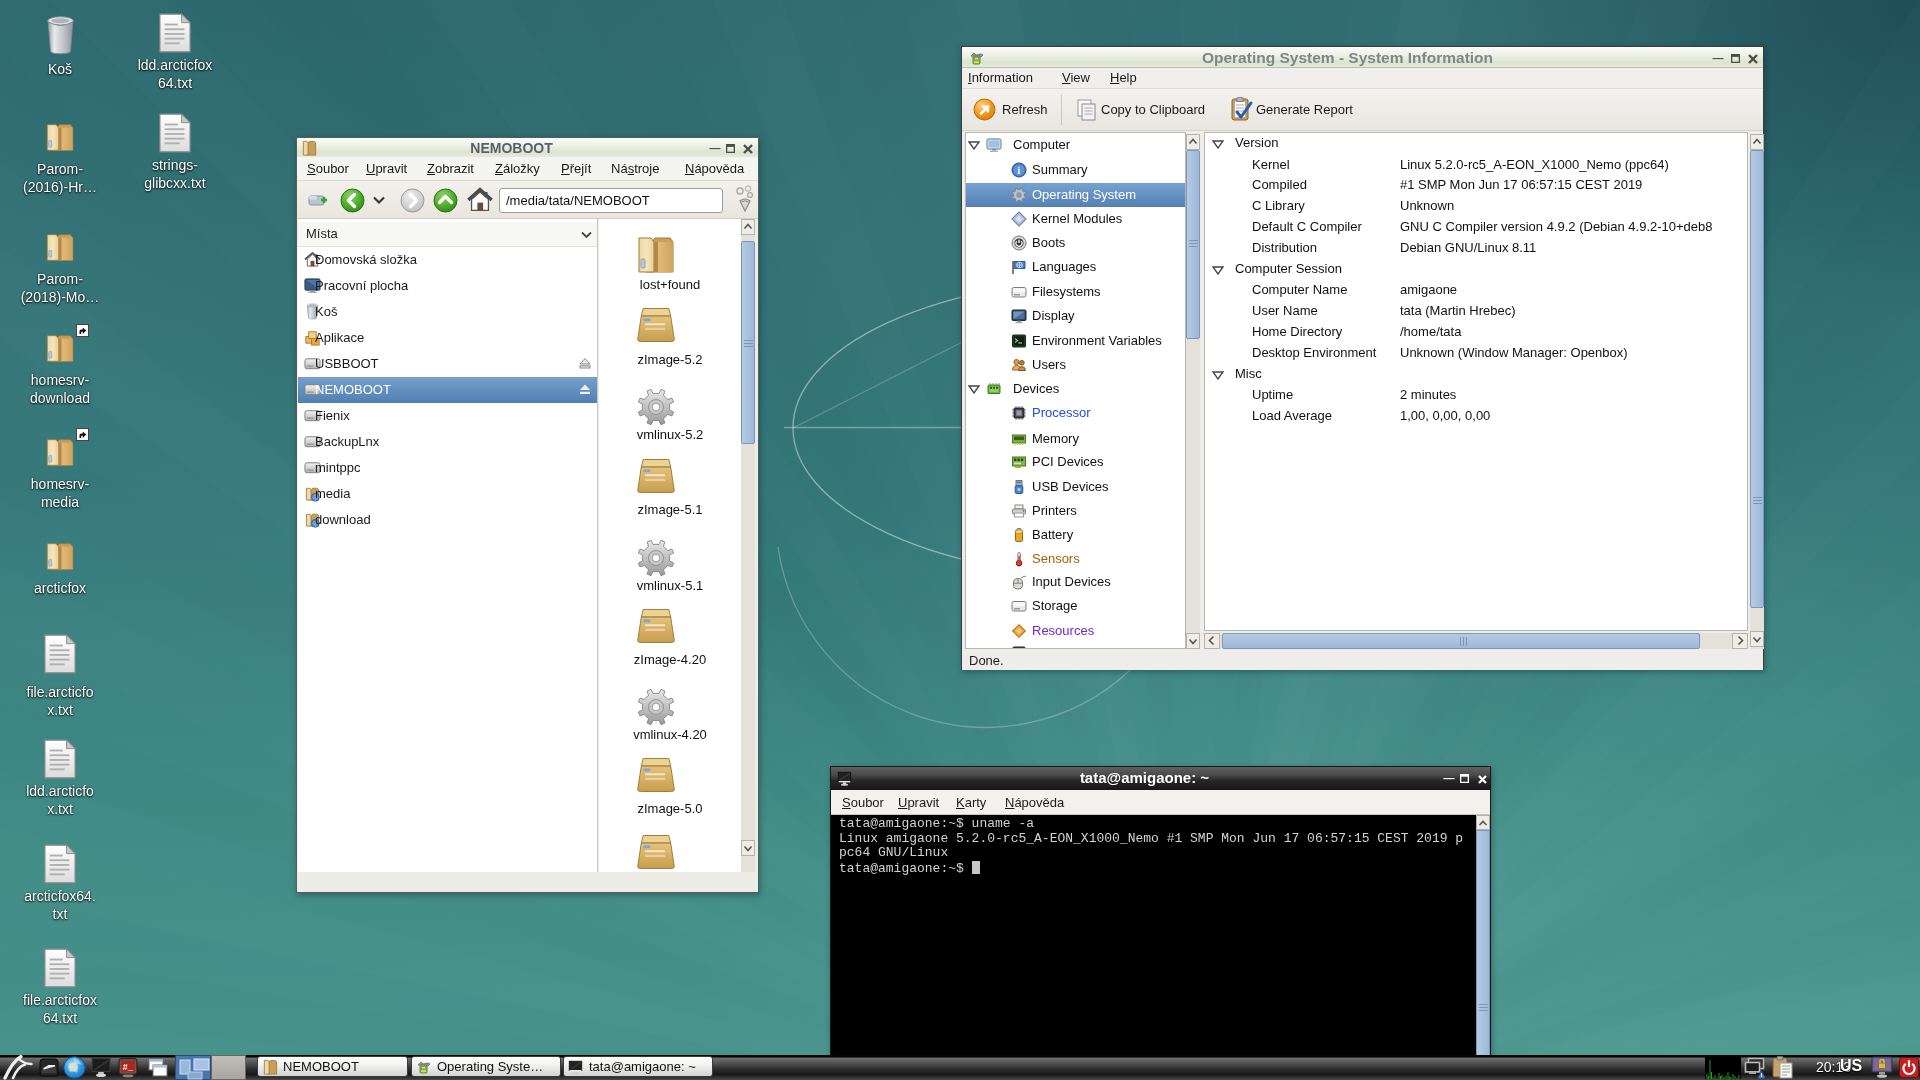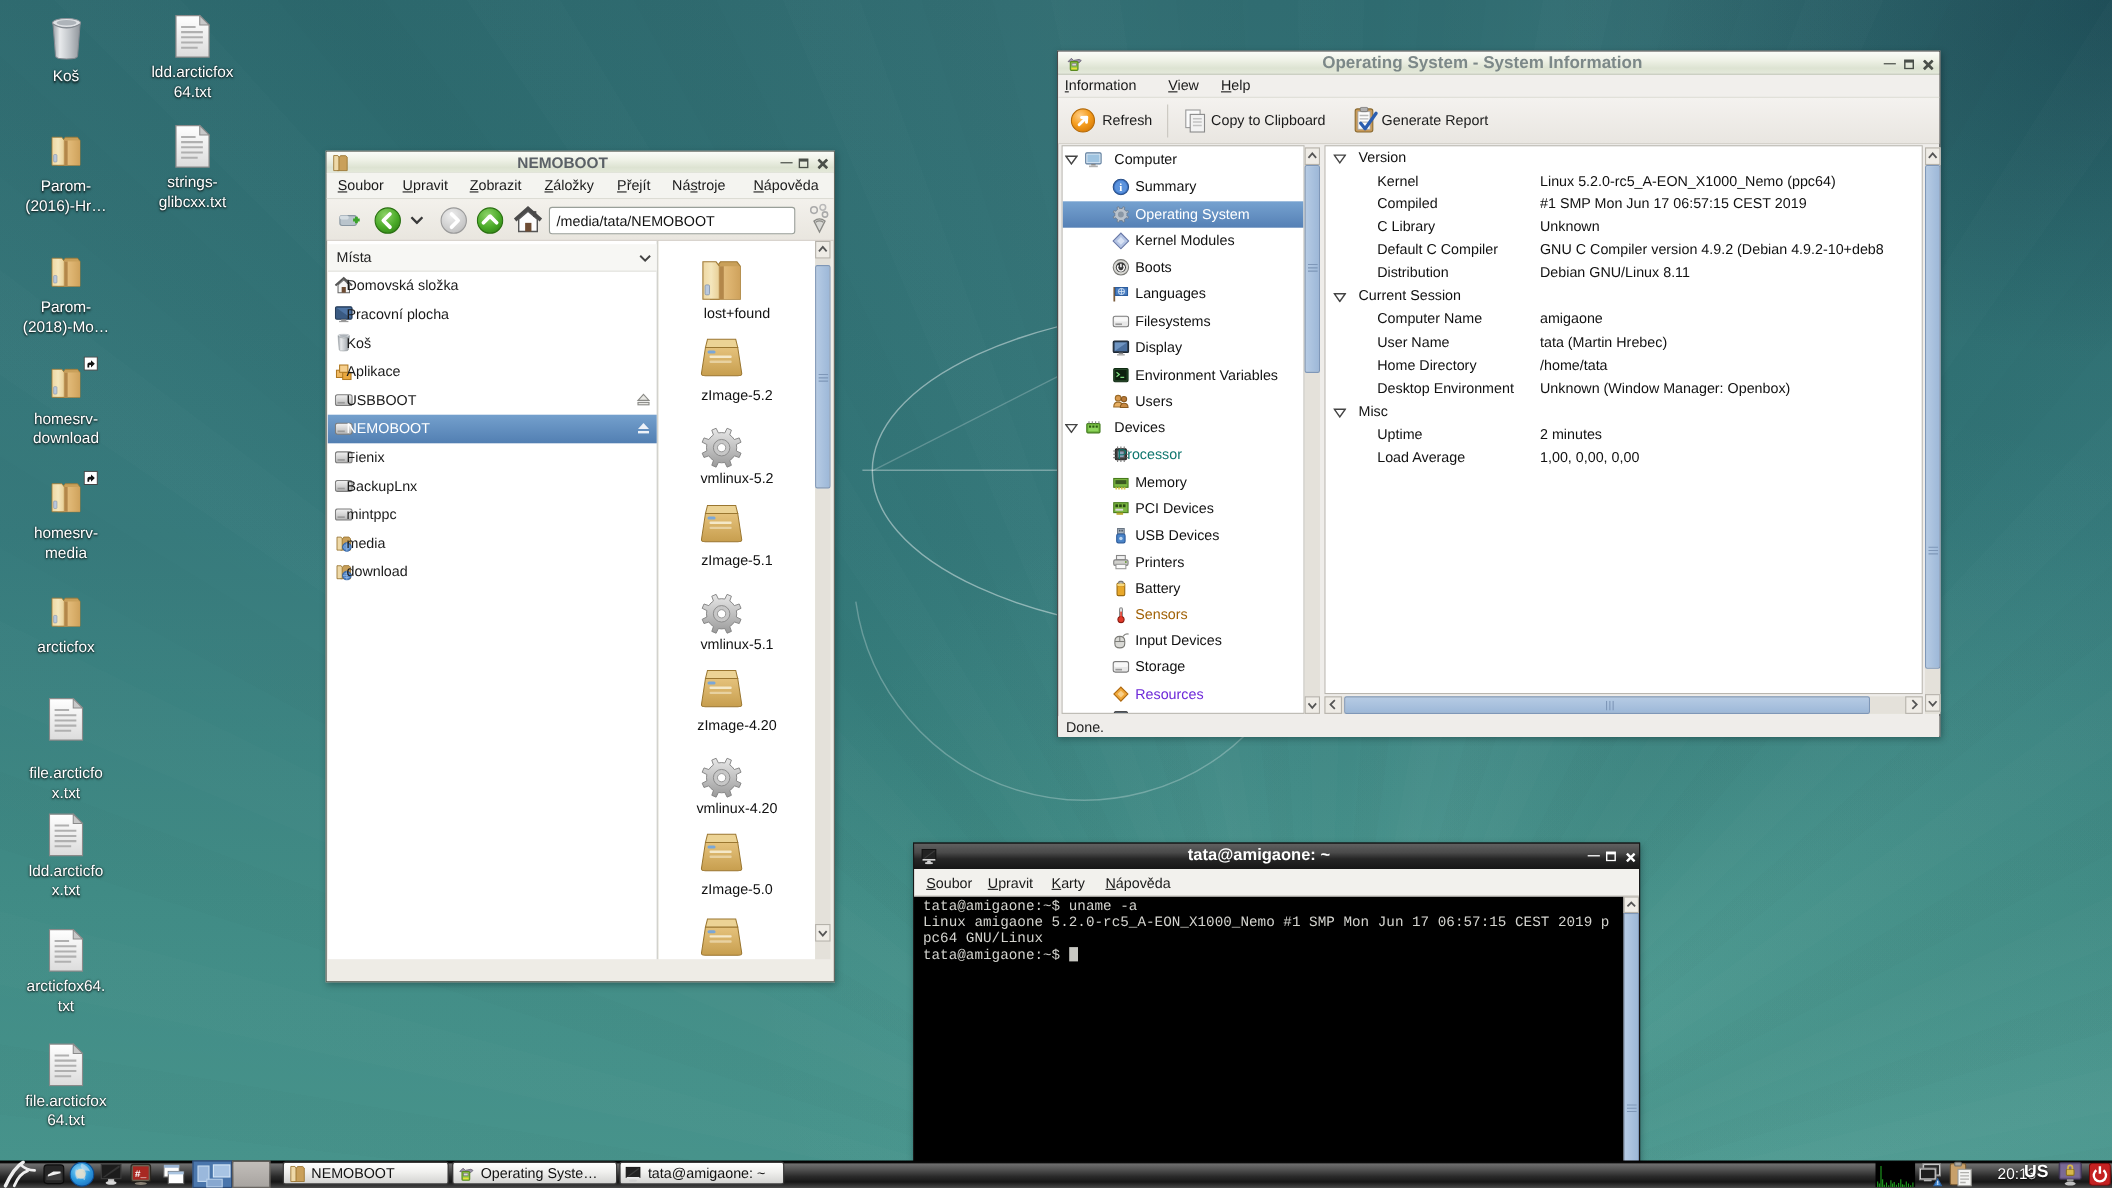--- a/index.html
+++ b/index.html
@@ -205,21 +205,21 @@
 <div class="dico" style="left:2px;top:532px">
       <svg width="36" height="46">
         <use href="#folder"></use>
       </svg>
       <div style="margin-top:1px">arcticfox</div>
     </div>
 <div class="dico" style="left:2px;top:634px">
       <svg width="32" height="40">
         <use href="#page"></use>
       </svg>
-      <div style="margin-top:19px">file.arcticfo<br>x.txt</div>
+      <div style="margin-top:9px">file.arcticfo<br>x.txt</div>
     </div>
 <div class="dico" style="left:2px;top:739px">
       <svg width="32" height="40">
         <use href="#page"></use>
       </svg>
       <div style="margin-top:3px">ldd.arcticfo<br>x.txt</div>
     </div>
 <div class="dico" style="left:2px;top:844px">
       <svg width="32" height="40">
         <use href="#page"></use>
@@ -625,21 +625,21 @@
             <line x1="11" y1="13" x2="11" y2="15"></line>
             <line x1="1" y1="5" x2="3" y2="5"></line>
             <line x1="1" y1="8" x2="3" y2="8"></line>
             <line x1="1" y1="11" x2="3" y2="11"></line>
             <line x1="13" y1="5" x2="15" y2="5"></line>
             <line x1="13" y1="8" x2="15" y2="8"></line>
             <line x1="13" y1="11" x2="15" y2="11"></line>
           </g>
           <rect x="5.5" y="5.5" width="5" height="5" fill="#8aa0b8"></rect>
         </svg>
-        <span style="left:50px;color:#0f766e">Processor</span>
+        <span style="left:66px;color:#1d4ed8">Processor</span>
       </div>
 <div class="trow" style="top:294px">
         <svg class="abs" style="left:45px;top:4px" width="16" height="16">
           <rect x="1.5" y="4" width="13" height="8" fill="#7cb842" stroke="#477a1c"></rect>
           <rect x="3" y="5.5" width="10" height="3.6" fill="#3a5a22"></rect>
           <g fill="#d8c84a">
             <rect x="3" y="12" width="1.6" height="2"></rect>
             <rect x="5.5" y="12" width="1.6" height="2"></rect>
             <rect x="8" y="12" width="1.6" height="2"></rect>
             <rect x="10.5" y="12" width="1.6" height="2"></rect>
@@ -765,21 +765,21 @@
         <span style="position:absolute;left:195px">GNU C Compiler version 4.9.2 (Debian 4.9.2-10+deb8</span>
       </div>
 <div class="hrow" style="top:107px">
         <span style="position:absolute;left:47px">Distribution</span>
         <span style="position:absolute;left:195px">Debian GNU/Linux 8.11</span>
       </div>
 <div class="hrow" style="top:128px">
         <svg class="abs" style="left:7px;top:5px" width="12" height="9">
           <path d="M1 1 L11 1 L6 8Z" fill="none" stroke="#444" stroke-width="1.3"></path>
         </svg>
-        <span style="position:absolute;left:30px">Current Session</span>
+        <span style="position:absolute;left:30px">Computer Session</span>
       </div>
 <div class="hrow" style="top:149px">
         <span style="position:absolute;left:47px">Computer Name</span>
         <span style="position:absolute;left:195px">amigaone</span>
       </div>
 <div class="hrow" style="top:170px">
         <span style="position:absolute;left:47px">User Name</span>
         <span style="position:absolute;left:195px">tata (Martin Hrebec)</span>
       </div>
 <div class="hrow" style="top:191px">

